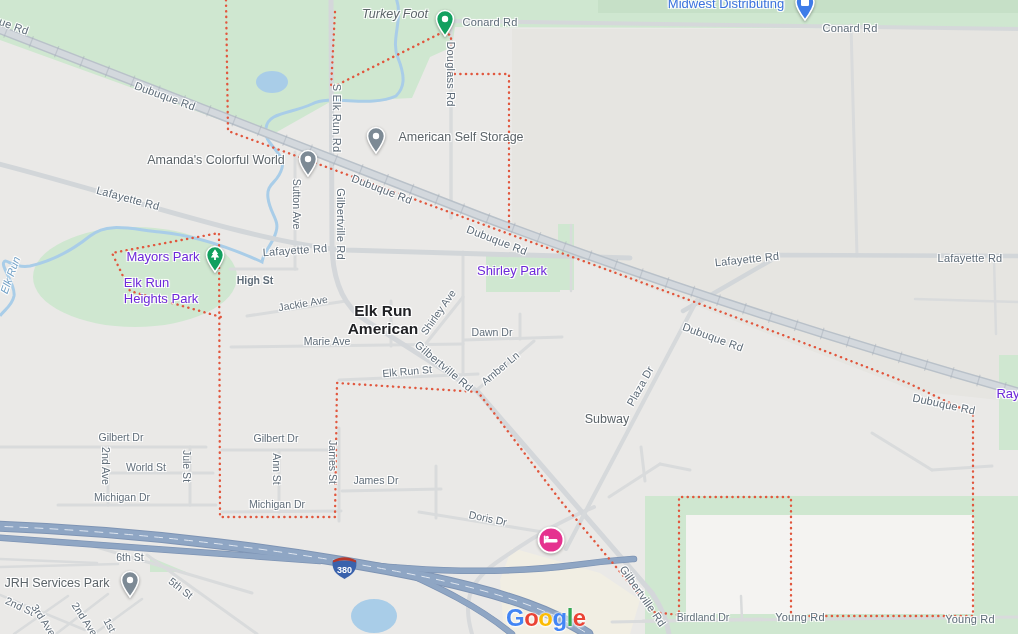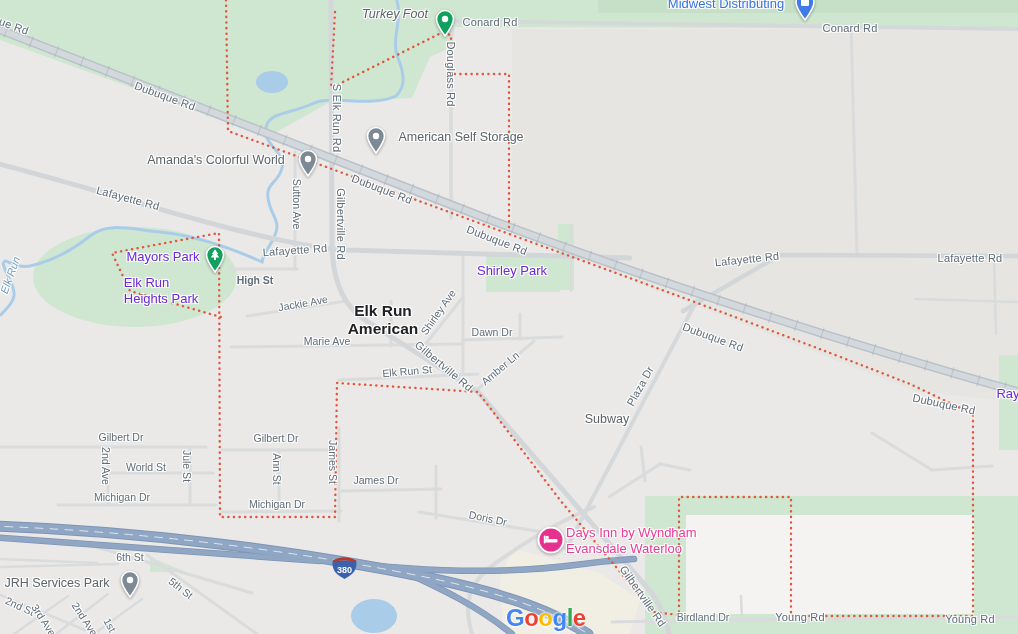--- a/index.html
+++ b/index.html
@@ -188,24 +188,20 @@
         <div>Heights Park</div>
       </div>
       <div class="lbl park" style="left: 512px; top: 271px; transform: translate(-50%, -50%) rotate(0deg);">Shirley Park</div>
       <div class="lbl park" style="left: 1008px; top: 394px; transform: translate(-50%, -50%) rotate(0deg);">Ray</div>
       <div class="lbl poi" style="left: 395px; top: 14px; transform: translate(-50%, -50%) rotate(0deg); font-style: italic;">Turkey Foot</div>
       <div class="lbl poi" style="left: 461px; top: 137px; transform: translate(-50%, -50%) rotate(0deg);">American Self Storage</div>
       <div class="lbl poi" style="left: 216px; top: 160px; transform: translate(-50%, -50%) rotate(0deg);">Amanda's Colorful World</div>
       <div class="lbl poi" style="left: 607px; top: 419px; transform: translate(-50%, -50%) rotate(0deg);">Subway</div>
       <div class="lbl poi" style="left: 57px; top: 583px; transform: translate(-50%, -50%) rotate(0deg);">JRH Services Park</div>
       <div class="lbl biz" style="left: 726px; top: 3px; transform: translate(-50%, -50%) rotate(0deg);">Midwest Distributing</div>
-      <div class="lbl hotel" style="left: 566px; top: 541px; transform: translate(0px, -50%) rotate(0deg);">
-        <div>Days Inn by Wyndham</div>
-        <div>Evansdale Waterloo</div>
-      </div>
       <div class="lbl water" style="left: 10px; top: 275px; transform: translate(-50%, -50%) rotate(-70deg);">Elk Run</div>
     </div>
 
   <div id="markers">
       <div class="marker" style="left: 434px; top: 9px;"><svg width="22" height="28" viewBox="0 0 22 28">
           <path d="M11,27 C11,27 2.5,15.5 2.5,10 a8.5,8.5 0 1 1 17,0 C19.5,15.5 11,27 11,27 Z" fill="#12a05f" stroke="#fff" stroke-width="1.6"></path>
           <circle cx="11" cy="10" r="3.2" fill="#fff"></circle>
         </svg></div>
       <div class="marker" style="left: 204px; top: 245px;"><svg width="22" height="28" viewBox="0 0 22 28">
           <path d="M11,27 C11,27 2.5,15.5 2.5,10 a8.5,8.5 0 1 1 17,0 C19.5,15.5 11,27 11,27 Z" fill="#12a05f" stroke="#fff" stroke-width="1.6"></path>

